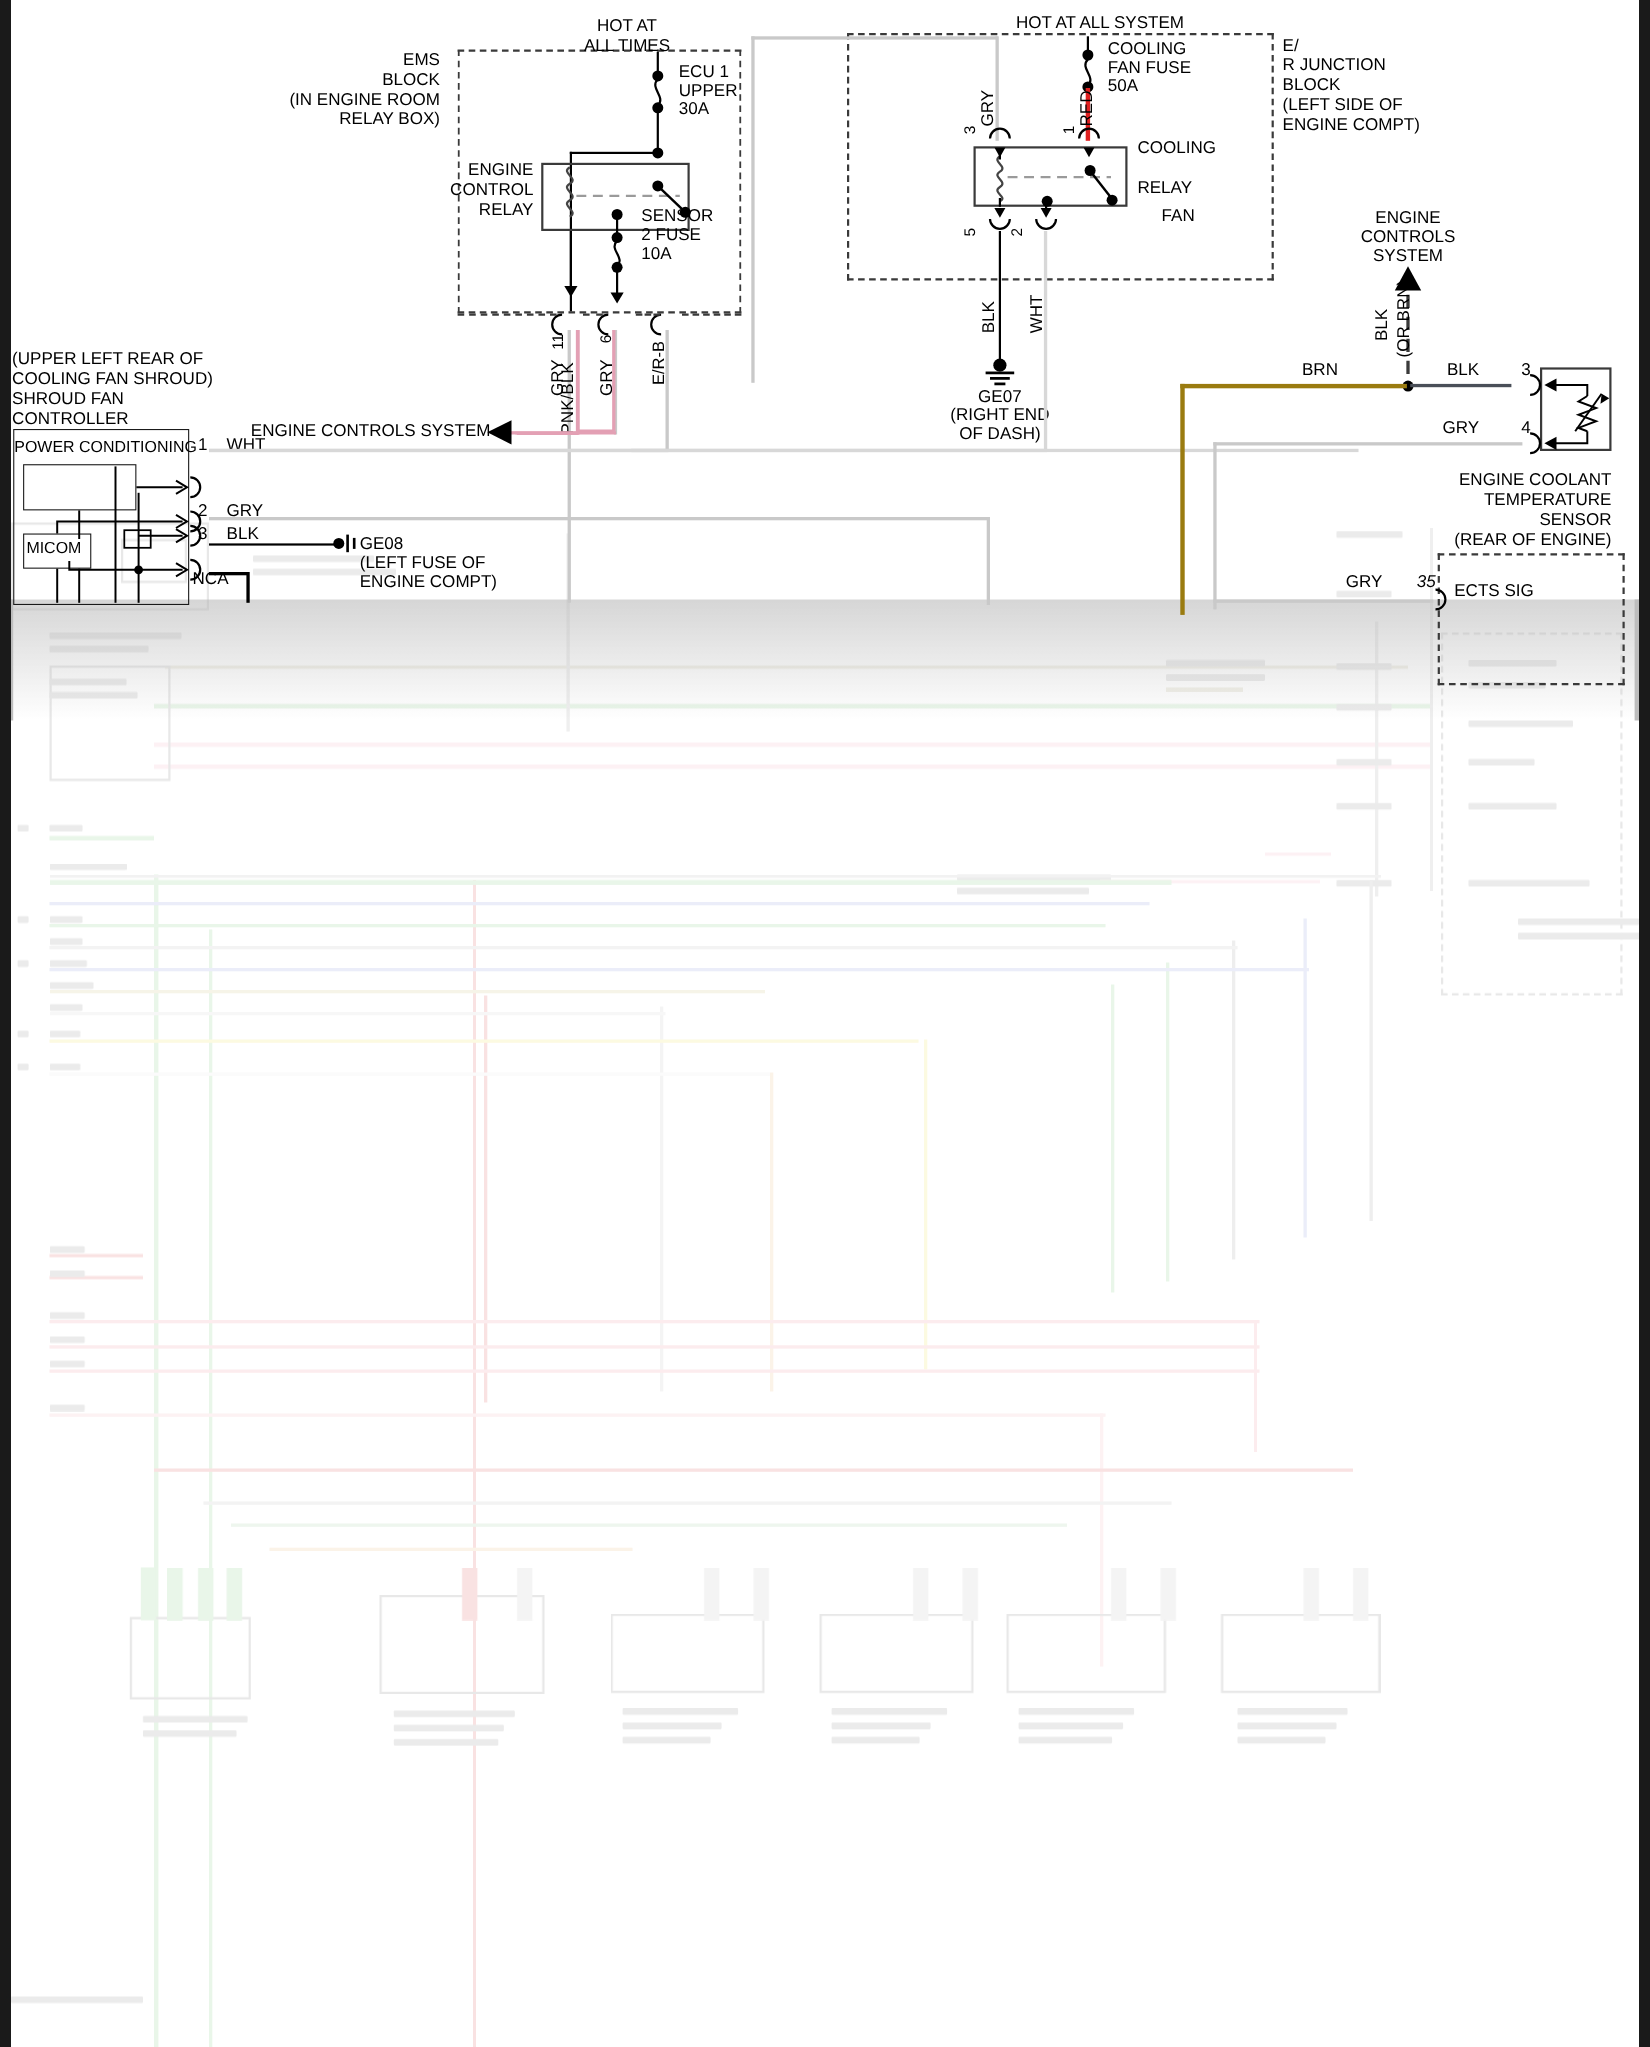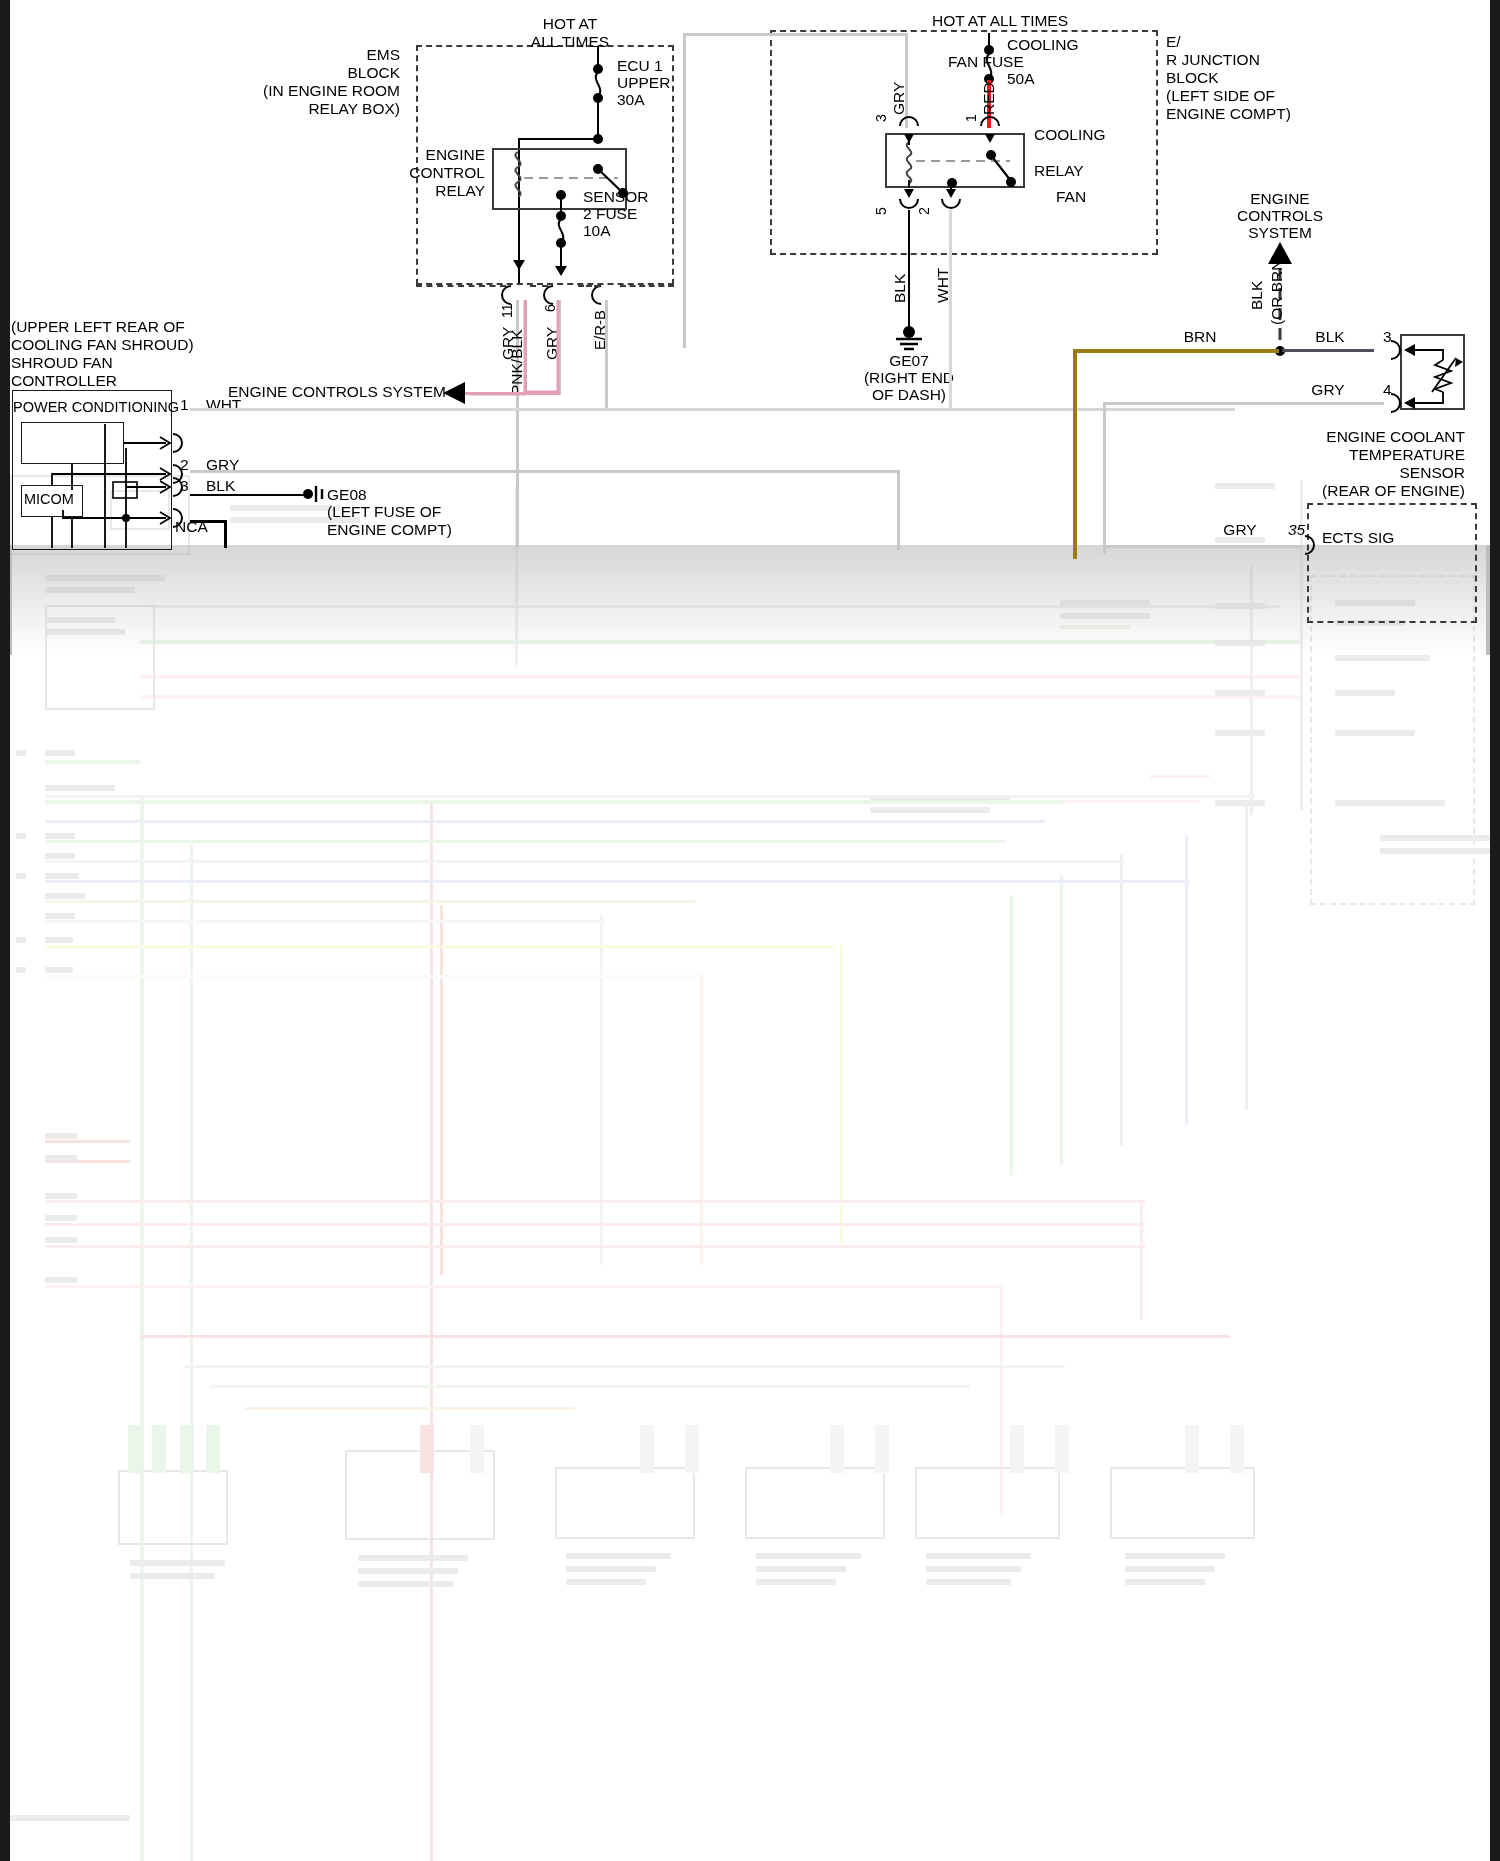--- a/index.html
+++ b/index.html
@@ -293,36 +293,36 @@
   </svg>
   <div class="wire h pnk" style="left:455px;top:392px;width:105px;height:3px;"></div>
 
   <svg class="ov">
     <path d="M443,393 l22,-11 v22 z" fill="#000"></path>
   </svg>
   <div class="lbl r" style="left:228px;top:383px;width:205px;">ENGINE CONTROLS SYSTEM</div>
 
   <div class="dashbox" style="left:770px;top:30px;width:388px;height:225px;"></div>
 
-  <div class="lbl c" style="left:900px;top:12px;width:200px;">HOT AT ALL TIMES</div>
+  <div class="lbl c" style="left:900px;top:12px;width:200px;">HOT AT ALL SYSTEM</div>
 
   <div class="lbl" style="left:1166px;top:33px;">E/</div>
   <div class="lbl" style="left:1166px;top:51px;">R JUNCTION</div>
   <div class="lbl" style="left:1166px;top:69px;">BLOCK</div>
   <div class="lbl" style="left:1166px;top:87px;">(LEFT SIDE OF</div>
   <div class="lbl" style="left:1166px;top:105px;">ENGINE COMPT)</div>
 
   <div class="wire v" style="left:988px;top:33px;height:16px;"></div>
   <div class="dot" style="left:984px;top:45px;"></div>
   <svg class="ov">
     <path d="M989,54 C981,62 997,70 989,78" stroke="#000" stroke-width="2" fill="none"></path>
   </svg>
   <div class="dot" style="left:984px;top:74px;"></div>
   <div class="lbl" style="left:1007px;top:36px;">COOLING</div>
-  <div class="lbl" style="left:948px;top:53px;">FAN FUSE</div>
+  <div class="lbl" style="left:1007px;top:53px;">FAN FUSE</div>
   <div class="lbl" style="left:1007px;top:70px;">50A</div>
 
   <div class="wire v red" style="left:987px;top:80px;width:4px;height:48px;"></div>
   <div class="vlbl" style="left:980px;top:115px;">RED</div>
   <div class="vlbl" style="left:963px;top:122px;font-size:14px;">1</div>
 
   <div class="wire h gry" style="left:683px;top:33px;width:224px;height:3px;"></div>
   <div class="wire v gry" style="left:683px;top:33px;width:3px;height:315px;"></div>
   <div class="wire v gry" style="left:905px;top:33px;width:3px;height:95px;"></div>
   <div class="vlbl" style="left:890px;top:115px;">GRY</div>

